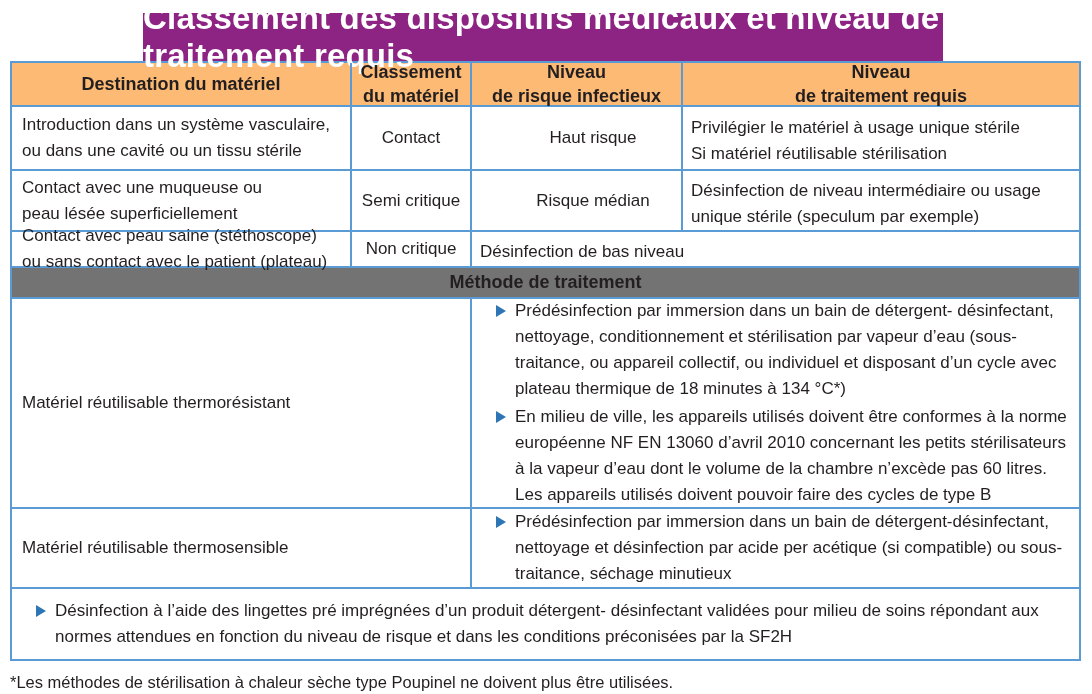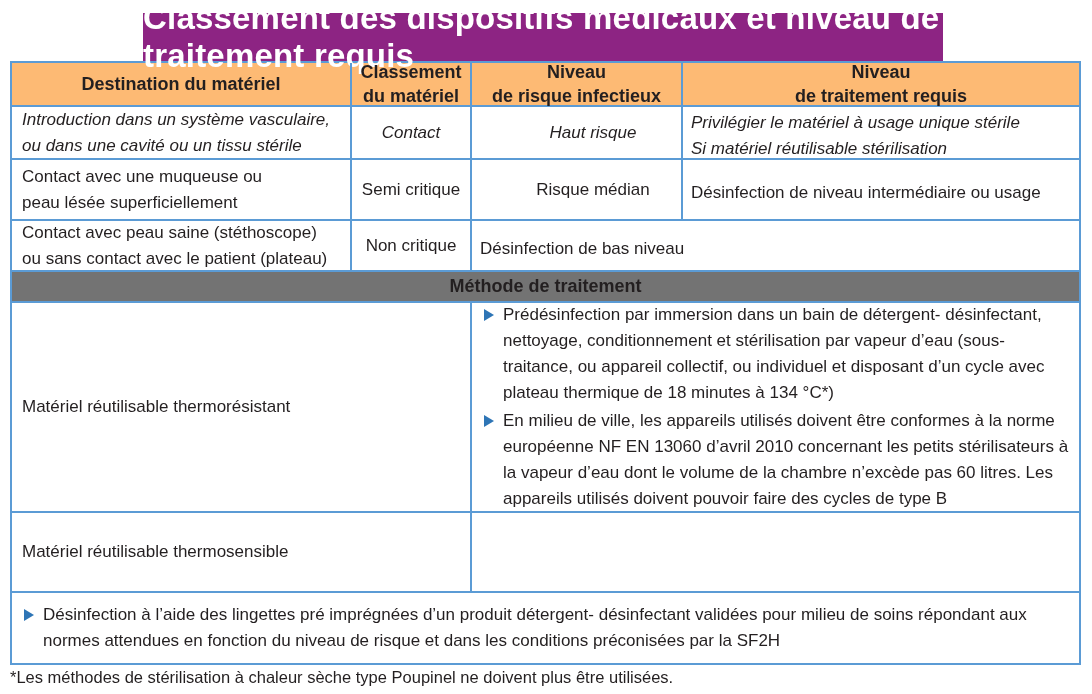--- a/index.html
+++ b/index.html
@@ -25,43 +25,43 @@
   .trow:last-child{border-bottom:none;}
   .cell{box-sizing:border-box;border-right:2px solid #5b9bd5;display:flex;flex-direction:column;justify-content:center;}
   .cell:last-child{border-right:none;}
   .c1{width:340px;padding:2px 6px 2px 10px;align-items:flex-start;}
   .c2{width:120px;align-items:center;text-align:center;}
   .c3{width:211px;align-items:center;text-align:center;padding-left:33px;}
   .c4{flex:1;padding:8px 6px 2px 8px;align-items:flex-start;}
   .headrow{height:44px;background:#fdba74;}
   .headrow .cell{font-weight:bold;font-size:18px;line-height:24px;align-items:center;text-align:center;justify-content:center;padding:0 4px;}
   .datacell{font-size:17px;line-height:26px;}
-  .r1{height:53px;font-style:italic;} .r2{height:61px;} .r3{height:51px;}
+  .r1{height:64px;} .r2{height:61px;} .r3{height:36px;}
   .band{
     height:31px;background:#737373;border-bottom:2px solid #5b9bd5;
     display:flex;align-items:center;justify-content:center;
     font-weight:bold;font-size:18px;box-sizing:border-box;
   }
   .mrow{display:flex;border-bottom:2px solid #5b9bd5;box-sizing:border-box;}
   .mrow.last{border-bottom:none;}
   .mlabel{
     width:460px;box-sizing:border-box;border-right:2px solid #5b9bd5;
     display:flex;align-items:center;padding:2px 16px 2px 10px;
     font-size:17px;line-height:26px;
   }
-  .mbullets{flex:1;display:flex;flex-direction:column;justify-content:center;padding:5px 8px 5px 12px;box-sizing:border-box;}
+  .mbullets{flex:1;display:flex;flex-direction:column;justify-content:center;padding:5px 8px 5px 24px;box-sizing:border-box;}
   .mA{height:210px;} .mB{height:80px;} .mC{height:70px;}
   .bullet{display:flex;align-items:flex-start;font-size:17px;line-height:26px;margin:1px 0;}
   .tri{
     flex:0 0 auto;width:0;height:0;margin:7px 9px 0 0;
     border-left:10px solid #2e75b6;
     border-top:6px solid transparent;
     border-bottom:6px solid transparent;
   }
-  .footnote{margin:3px 0 0 10px;font-size:16.5px;}
+  .footnote{margin:12px 0 0 10px;font-size:16.5px;}
 </style>
 </head>
 <body>
 
 <div class="banner">
   <span>Classement des dispositifs médicaux et niveau de traitement requis</span>
 </div>
 
 <div class="tablewrap">
 
@@ -106,20 +106,21 @@
       <div>peau lésée superficiellement</div>
     </div>
     <div class="cell c2 datacell">
       <div>Semi critique</div>
     </div>
     <div class="cell c3 datacell">
       <div>Risque médian</div>
     </div>
     <div class="cell c4 datacell">
       <div>Désinfection de niveau intermédiaire ou usage</div>
+      <div>unique stérile (speculum par exemple)</div>
     </div>
   </div>
 
   <div class="trow r3">
     <div class="cell c1 datacell">
       <div>Contact avec peau saine (stéthoscope)</div>
       <div>ou sans contact avec le patient (plateau)</div>
     </div>
     <div class="cell c2 datacell">
       <div>Non critique</div>
@@ -146,20 +147,26 @@
         <span class="tri"></span>
         <span>En milieu de ville, les appareils utilisés doivent être conformes à la norme européenne NF EN 13060 d’avril 2010 concernant les petits stérilisateurs à la vapeur d’eau dont le volume de la chambre n’excède pas 60 litres. Les appareils utilisés doivent pouvoir faire des cycles de type B</span>
       </div>
     </div>
   </div>
 
   <div class="mrow mB">
     <div class="mlabel">
       <span>Matériel réutilisable thermosensible</span>
     </div>
+    <div class="mbullets">
+      <div class="bullet">
+        <span class="tri"></span>
+        <span>Prédésinfection par immersion dans un bain de détergent-désinfectant, nettoyage et désinfection par acide per acétique (si compatible) ou sous-traitance, séchage minutieux</span>
+      </div>
+    </div>
   </div>
 
   <div class="mrow mC last">
     <div class="mbullets">
       <div class="bullet">
         <span class="tri"></span>
         <span>Désinfection à l’aide des lingettes pré imprégnées d’un produit détergent- désinfectant validées pour milieu de soins répondant aux normes attendues en fonction du niveau de risque et dans les conditions préconisées par la SF2H</span>
       </div>
     </div>
   </div>

